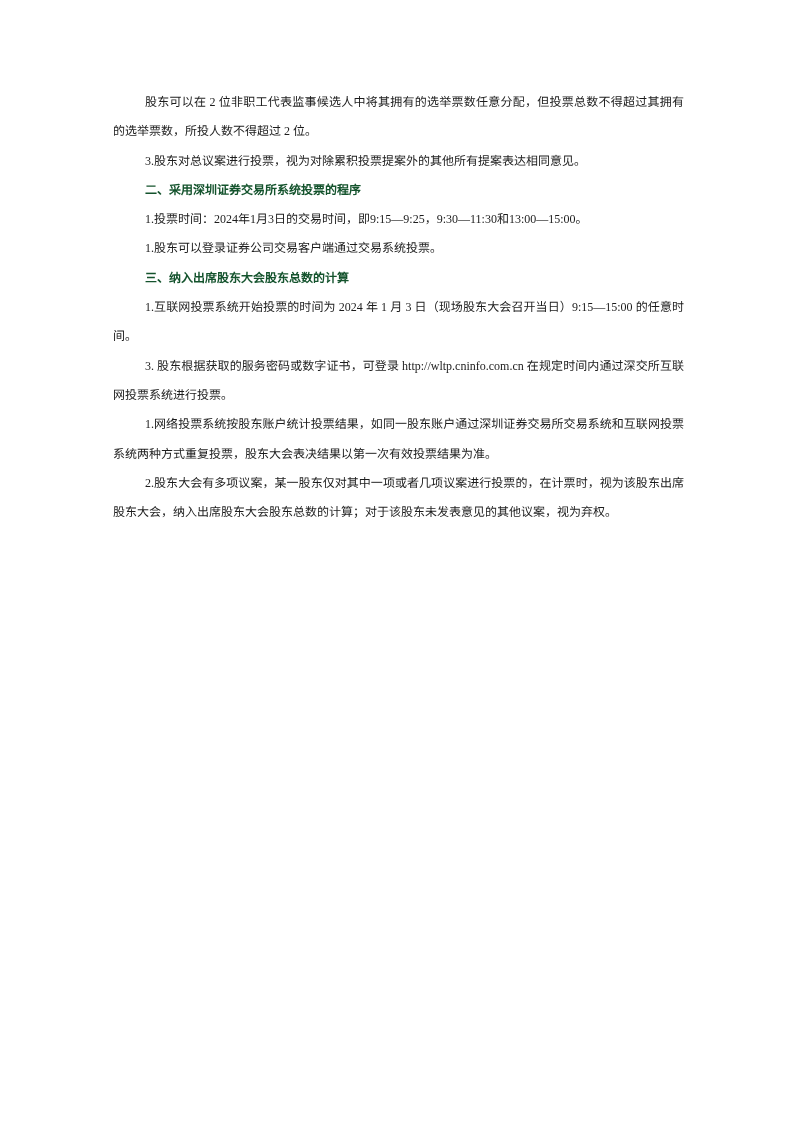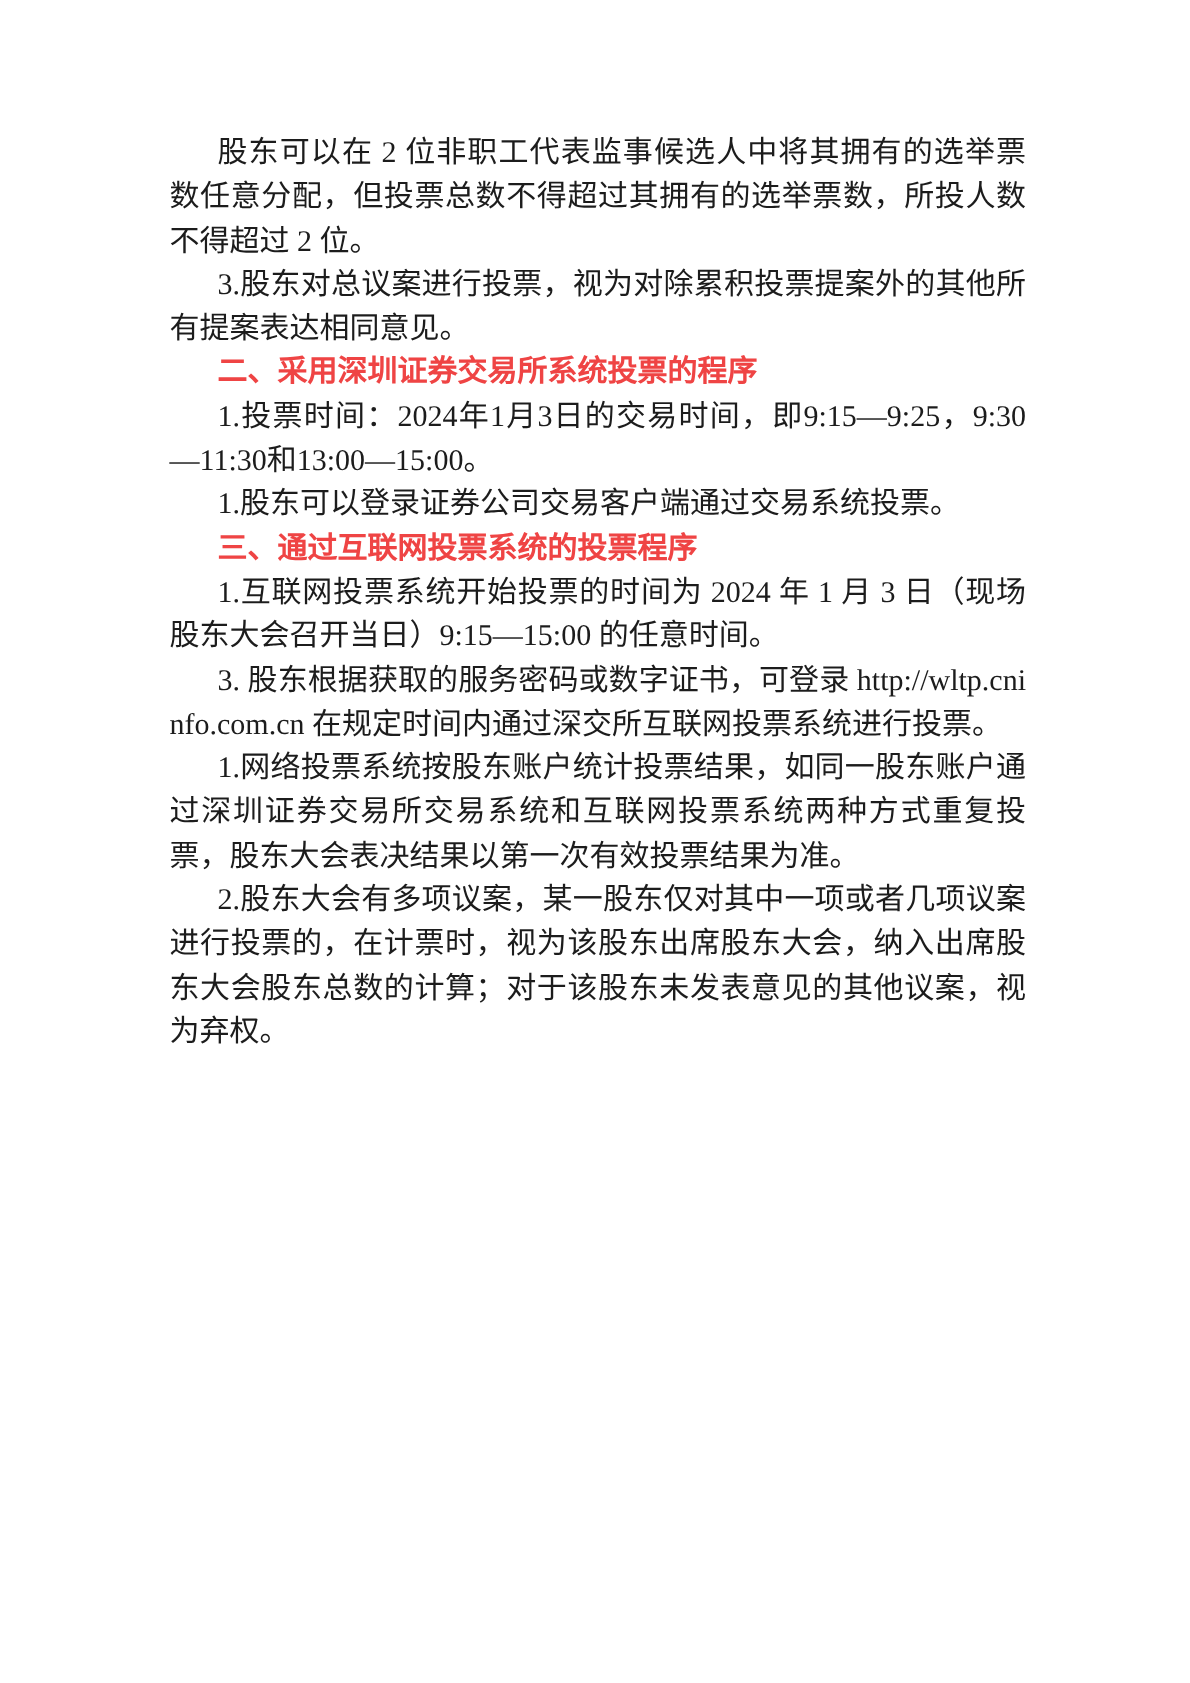--- a/index.html
+++ b/index.html
@@ -16,46 +16,46 @@
     background: #ffffff;
     overflow: hidden;
     font-family: "Liberation Serif", "DejaVu Serif", serif;
     color: #1c1c1c;
   }
   .doc-content {
     position: absolute;
     left: 113px;
     top: 88px;
     width: 571px;
-    font-size: 20px;
+    font-size: 12px;
     line-height: 29.3px;
     text-align: justify;
     text-justify: inter-ideograph;
     word-break: break-all;
   }
   .doc-content p {
     margin: 0;
     padding: 0;
     text-indent: 32px;
   }
   .doc-content p.heading {
     font-family: "Liberation Sans", "DejaVu Sans", sans-serif;
     font-weight: 700;
-    color: #ef4444;
+    color: #14532d;
   }
 </style>
 </head>
 <body>
 
 <div class="page">
   <div class="doc-content">
     <p>股东可以在 2 位非职工代表监事候选人中将其拥有的选举票数任意分配，但投票总数不得超过其拥有的选举票数，所投人数不得超过 2 位。</p>
     <p>3.股东对总议案进行投票，视为对除累积投票提案外的其他所有提案表达相同意见。</p>
     <p class="heading">二、采用深圳证券交易所系统投票的程序</p>
     <p>1.投票时间：2024年1月3日的交易时间，即9:15—9:25，9:30—11:30和13:00—15:00。</p>
     <p>1.股东可以登录证券公司交易客户端通过交易系统投票。</p>
-    <p class="heading">三、通过互联网投票系统的投票程序</p>
+    <p class="heading">三、纳入出席股东大会股东总数的计算</p>
     <p>1.互联网投票系统开始投票的时间为 2024 年 1 月 3 日（现场股东大会召开当日）9:15—15:00 的任意时间。</p>
     <p>3. 股东根据获取的服务密码或数字证书，可登录 http://wltp.cninfo.com.cn 在规定时间内通过深交所互联网投票系统进行投票。</p>
     <p>1.网络投票系统按股东账户统计投票结果，如同一股东账户通过深圳证券交易所交易系统和互联网投票系统两种方式重复投票，股东大会表决结果以第一次有效投票结果为准。</p>
     <p>2.股东大会有多项议案，某一股东仅对其中一项或者几项议案进行投票的，在计票时，视为该股东出席股东大会，纳入出席股东大会股东总数的计算；对于该股东未发表意见的其他议案，视为弃权。</p>
   </div>
 </div>
 
 </body></html>

